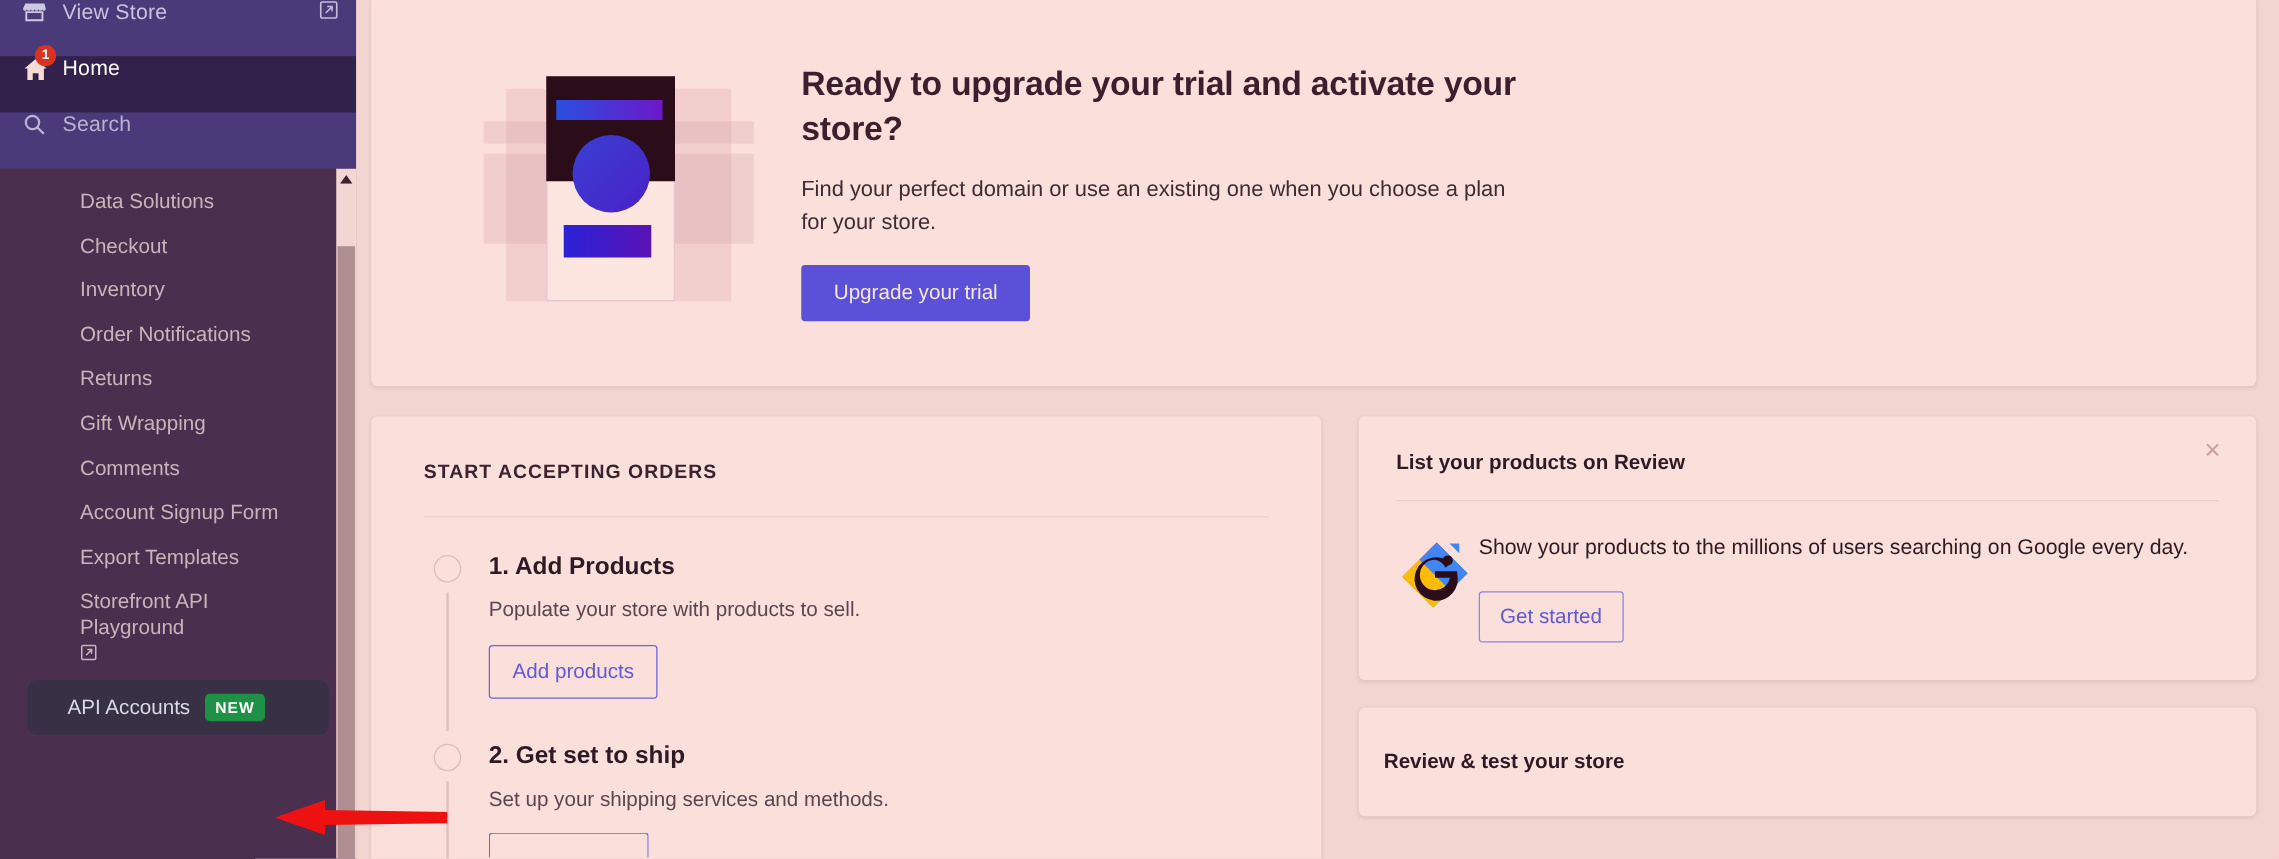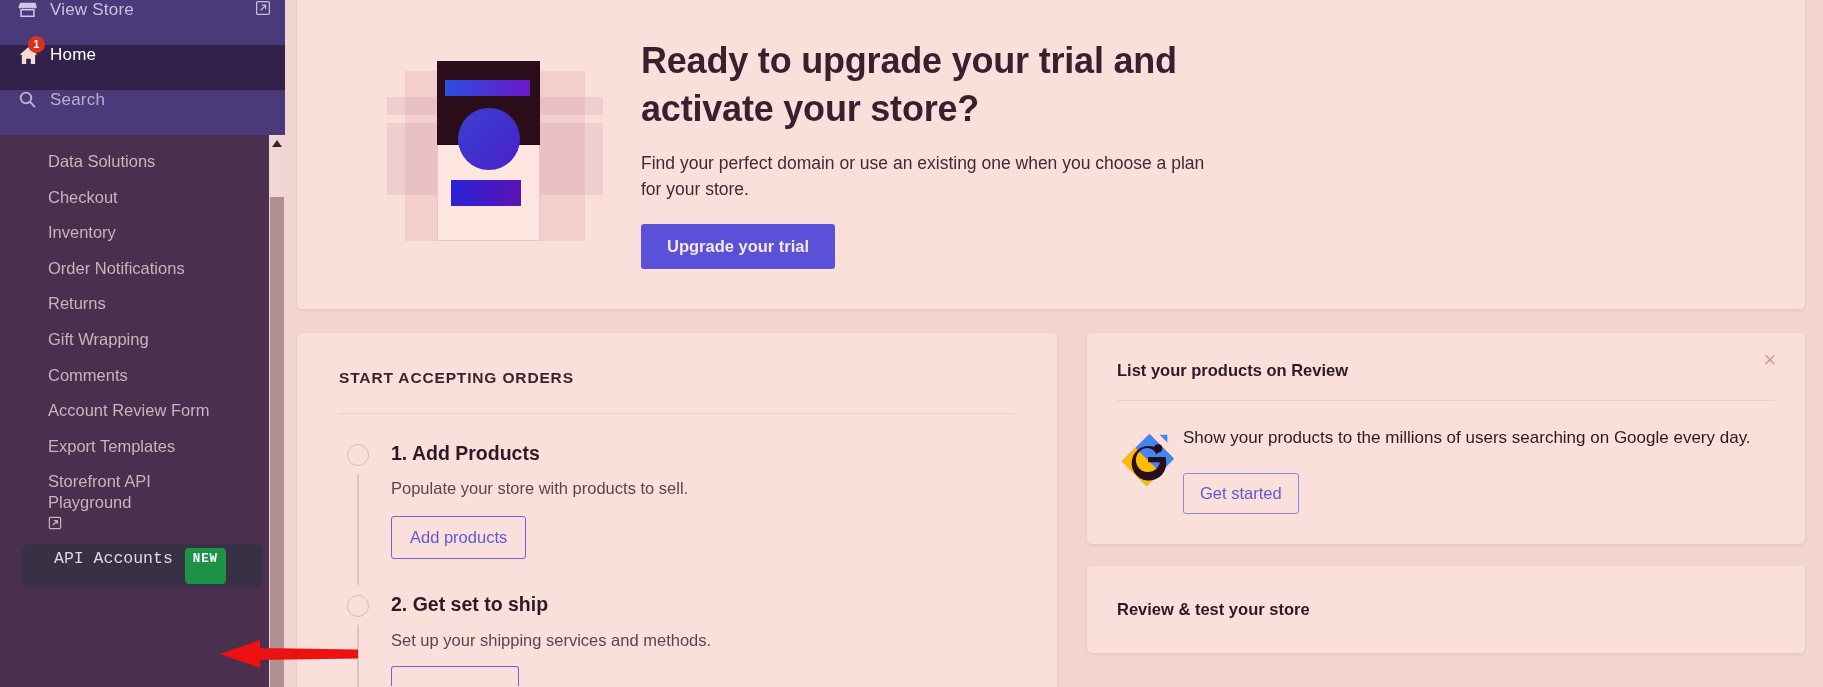--- a/index.html
+++ b/index.html
@@ -71,40 +71,40 @@
   }
 
   .sb-list {
     position: relative;
     background: #4a2f4f;
     padding-top: 12px;
     height: calc(687px - 135px);
   }
   .sb-item {
     display: flex;
+    align-items: center;
     min-height: 28px;
-    padding: 4px 18px 4px 48px;
+    padding: 4px 18px 4px 64px;
     color: #cdb3b9;
     font-size: 16.5px;
     line-height: 1.28;
     margin-bottom: 6.5px;
     white-space: nowrap;
   }
   .sb-item .lbl { display:inline-block; }
   .sb-item.wrap { white-space: normal; max-width: 215px; line-height: 1.22; }
   .sb-item.active {
     background: #383145;
     color: #d8dce6;
     border-radius: 8px;
     margin: 0 22px 0 22px;
     padding-left: 32px;
     min-height: 44px;
     position: relative;
     z-index: 4;
-    font-family: Liberation Mono, monospace;
   }
   .newpill {
     display: inline-block;
     background: #1f9146;
     color: #ffffff;
     font-size: 12.5px;
     font-weight: bold;
     letter-spacing: .8px;
     border-radius: 4px;
     padding: 3px 8px 3px 8px;
@@ -169,41 +169,41 @@
   .illus-bg2 { position:absolute; left: 0px; top: 48px; width: 216px; height: 18px; background: rgba(200,140,155,.20); }
   .illus-bg3 { position:absolute; left: 0px; top: 74px; width: 216px; height: 72px; background: rgba(200,140,155,.20); }
   .illus-card { position:absolute; left: 50px; top: 12px; width: 103px; height: 180px; background: #fde5e0; border: 1px solid rgba(120,60,140,.18); }
   .illus-dark { position:absolute; left: 50px; top: 12px; width: 103px; height: 84px; background: #2b0d1a; }
   .illus-bar1 { position:absolute; left: 58px; top: 31px; width: 85px; height: 16px; background: linear-gradient(90deg,#2a4fe0,#6c18c9); }
   .illus-circ { position:absolute; left: 71px; top: 59px; width: 62px; height: 62px; border-radius: 50%; background: linear-gradient(135deg,#3a3fd4,#4a21c6); }
   .illus-bar2 { position:absolute; left: 64px; top: 131px; width: 70px; height: 26px; background: linear-gradient(90deg,#2a22d8,#5a13b4); }
 
   .banner-text { flex: 1 1 auto; max-width: 600px; }
   .banner-h {
-    font-size: 36px;
+    font-size: 27px;
     font-weight: bold;
     color: #3c1f2e;
     line-height: 1.34;
     letter-spacing: -.2px;
   }
   .banner-p {
     margin-top: 17px;
     font-size: 17.5px;
     color: #3f2b33;
     line-height: 1.5;
     max-width: 585px;
   }
   .btn-primary {
     display: inline-block;
     margin-top: 22px;
     background: #5b51d8;
     color: #f5e7ea;
     border: none;
     font-size: 16.5px;
-    font-weight: bold;
+    font-weight: normal;
     padding: 13px 26px;
     border-radius: 3px;
     cursor: pointer;
     font-family: "Liberation Sans", sans-serif;
   }
 
   
   .lower {
     display: flex;
     gap: 30px;
@@ -275,21 +275,21 @@
     border: 1.4px solid #8c86e8;
     color: #6159d6;
     background: transparent;
     font-size: 16.5px;
     padding: 10px 16px;
     border-radius: 3px;
     cursor: pointer;
     font-family: "Liberation Sans", sans-serif;
   }
 
-  .review-card { margin-top: 22px; padding: 34px 30px 34px 30px; }
+  .review-card { margin-top: 22px; padding: 34px 30px 34px 20px; }
   .review-title { font-size: 16.5px; font-weight: bold; color: #2e1a26; }
 
   
   .annot-arrow {
     position: absolute;
     left: 218px;
     top: 637px;
     width: 140px;
     height: 34px;
     z-index: 60;
@@ -360,21 +360,21 @@
       <div class="sb-item">
         <span class="lbl">Returns</span>
       </div>
       <div class="sb-item">
         <span class="lbl">Gift Wrapping</span>
       </div>
       <div class="sb-item">
         <span class="lbl">Comments</span>
       </div>
       <div class="sb-item">
-        <span class="lbl">Account Review Form</span>
+        <span class="lbl">Account Signup Form</span>
       </div>
       <div class="sb-item">
         <span class="lbl">Export Templates</span>
       </div>
       <div class="sb-item wrap">
         <span>
           <span class="lbl">Storefront API Playground</span>
           <span class="ext-inline">
             <svg width="14" height="14" viewBox="0 0 16 16" fill="none" stroke="#cdb3b9" stroke-width="1.4">
               <rect x="1.6" y="1.6" width="12.8" height="12.8" rx="1.2"></rect>

